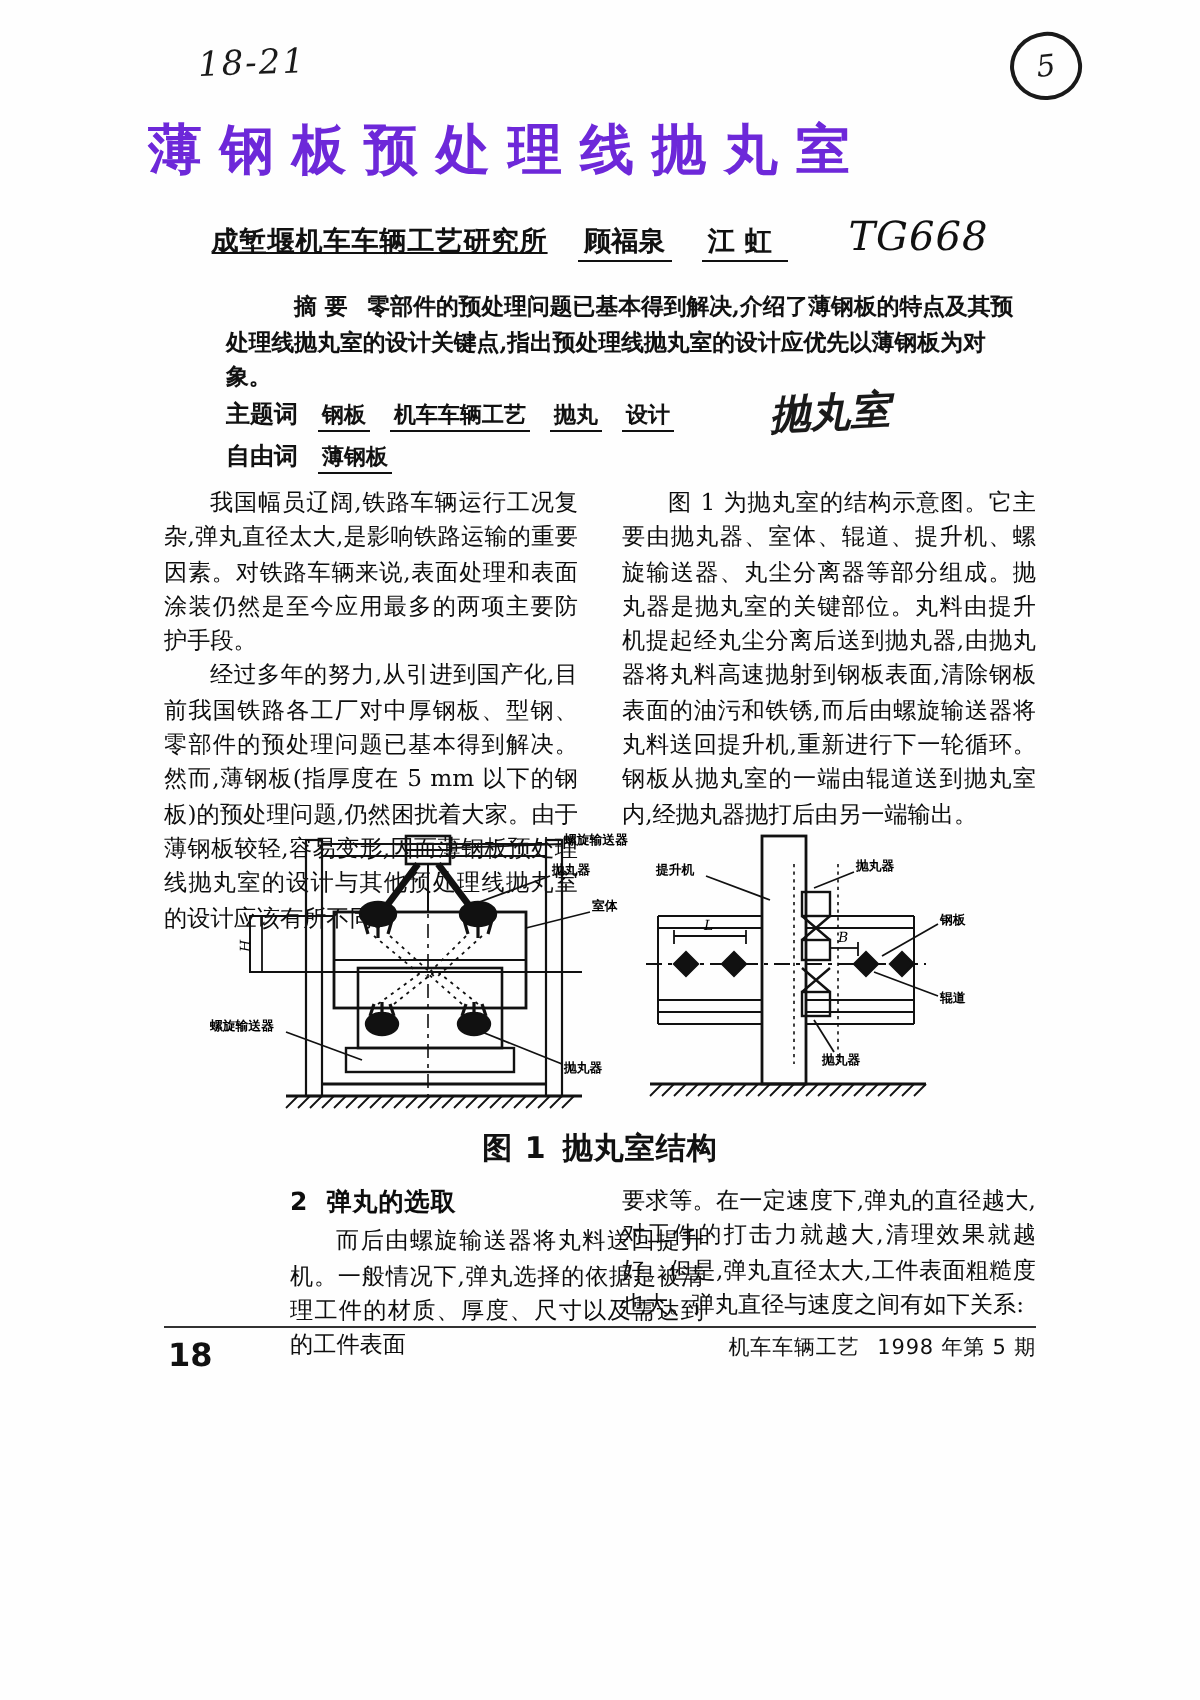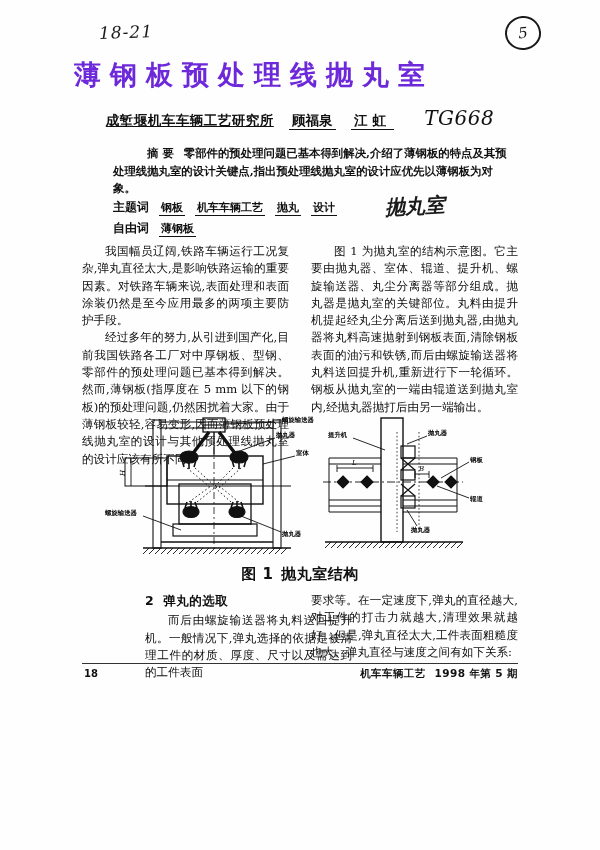--- a/index.html
+++ b/index.html
@@ -180,29 +180,29 @@
   #footer-rule {
     position: absolute;
     left: 82px; top: 663px;
     width: 436px;
     border-top: 1px solid #333;
   }
   #footer-page {
     position: absolute;
     left: 84px; top: 668px;
     font-family: "DejaVu Sans", "Liberation Sans", sans-serif;
-    font-size: 10px;
+    font-size: 16px;
     font-weight: bold;
   }
   #footer-journal {
     position: absolute;
     right: 82px; top: 667px;
     font-family: "DejaVu Sans", "Liberation Sans", sans-serif;
     font-size: 10.5px;
-    font-weight: bold;
+    font-weight: normal;
     letter-spacing: 0.4px;
   }
   #footer-journal .issue { margin-left: 9px; }
   .fig-label {
     font-family: "DejaVu Sans", "Liberation Sans", sans-serif;
     font-size: 6.4px;
     font-weight: bold;
   }
   .fig-dim {
     font-family: "DejaVu Serif", "Liberation Serif", serif;

